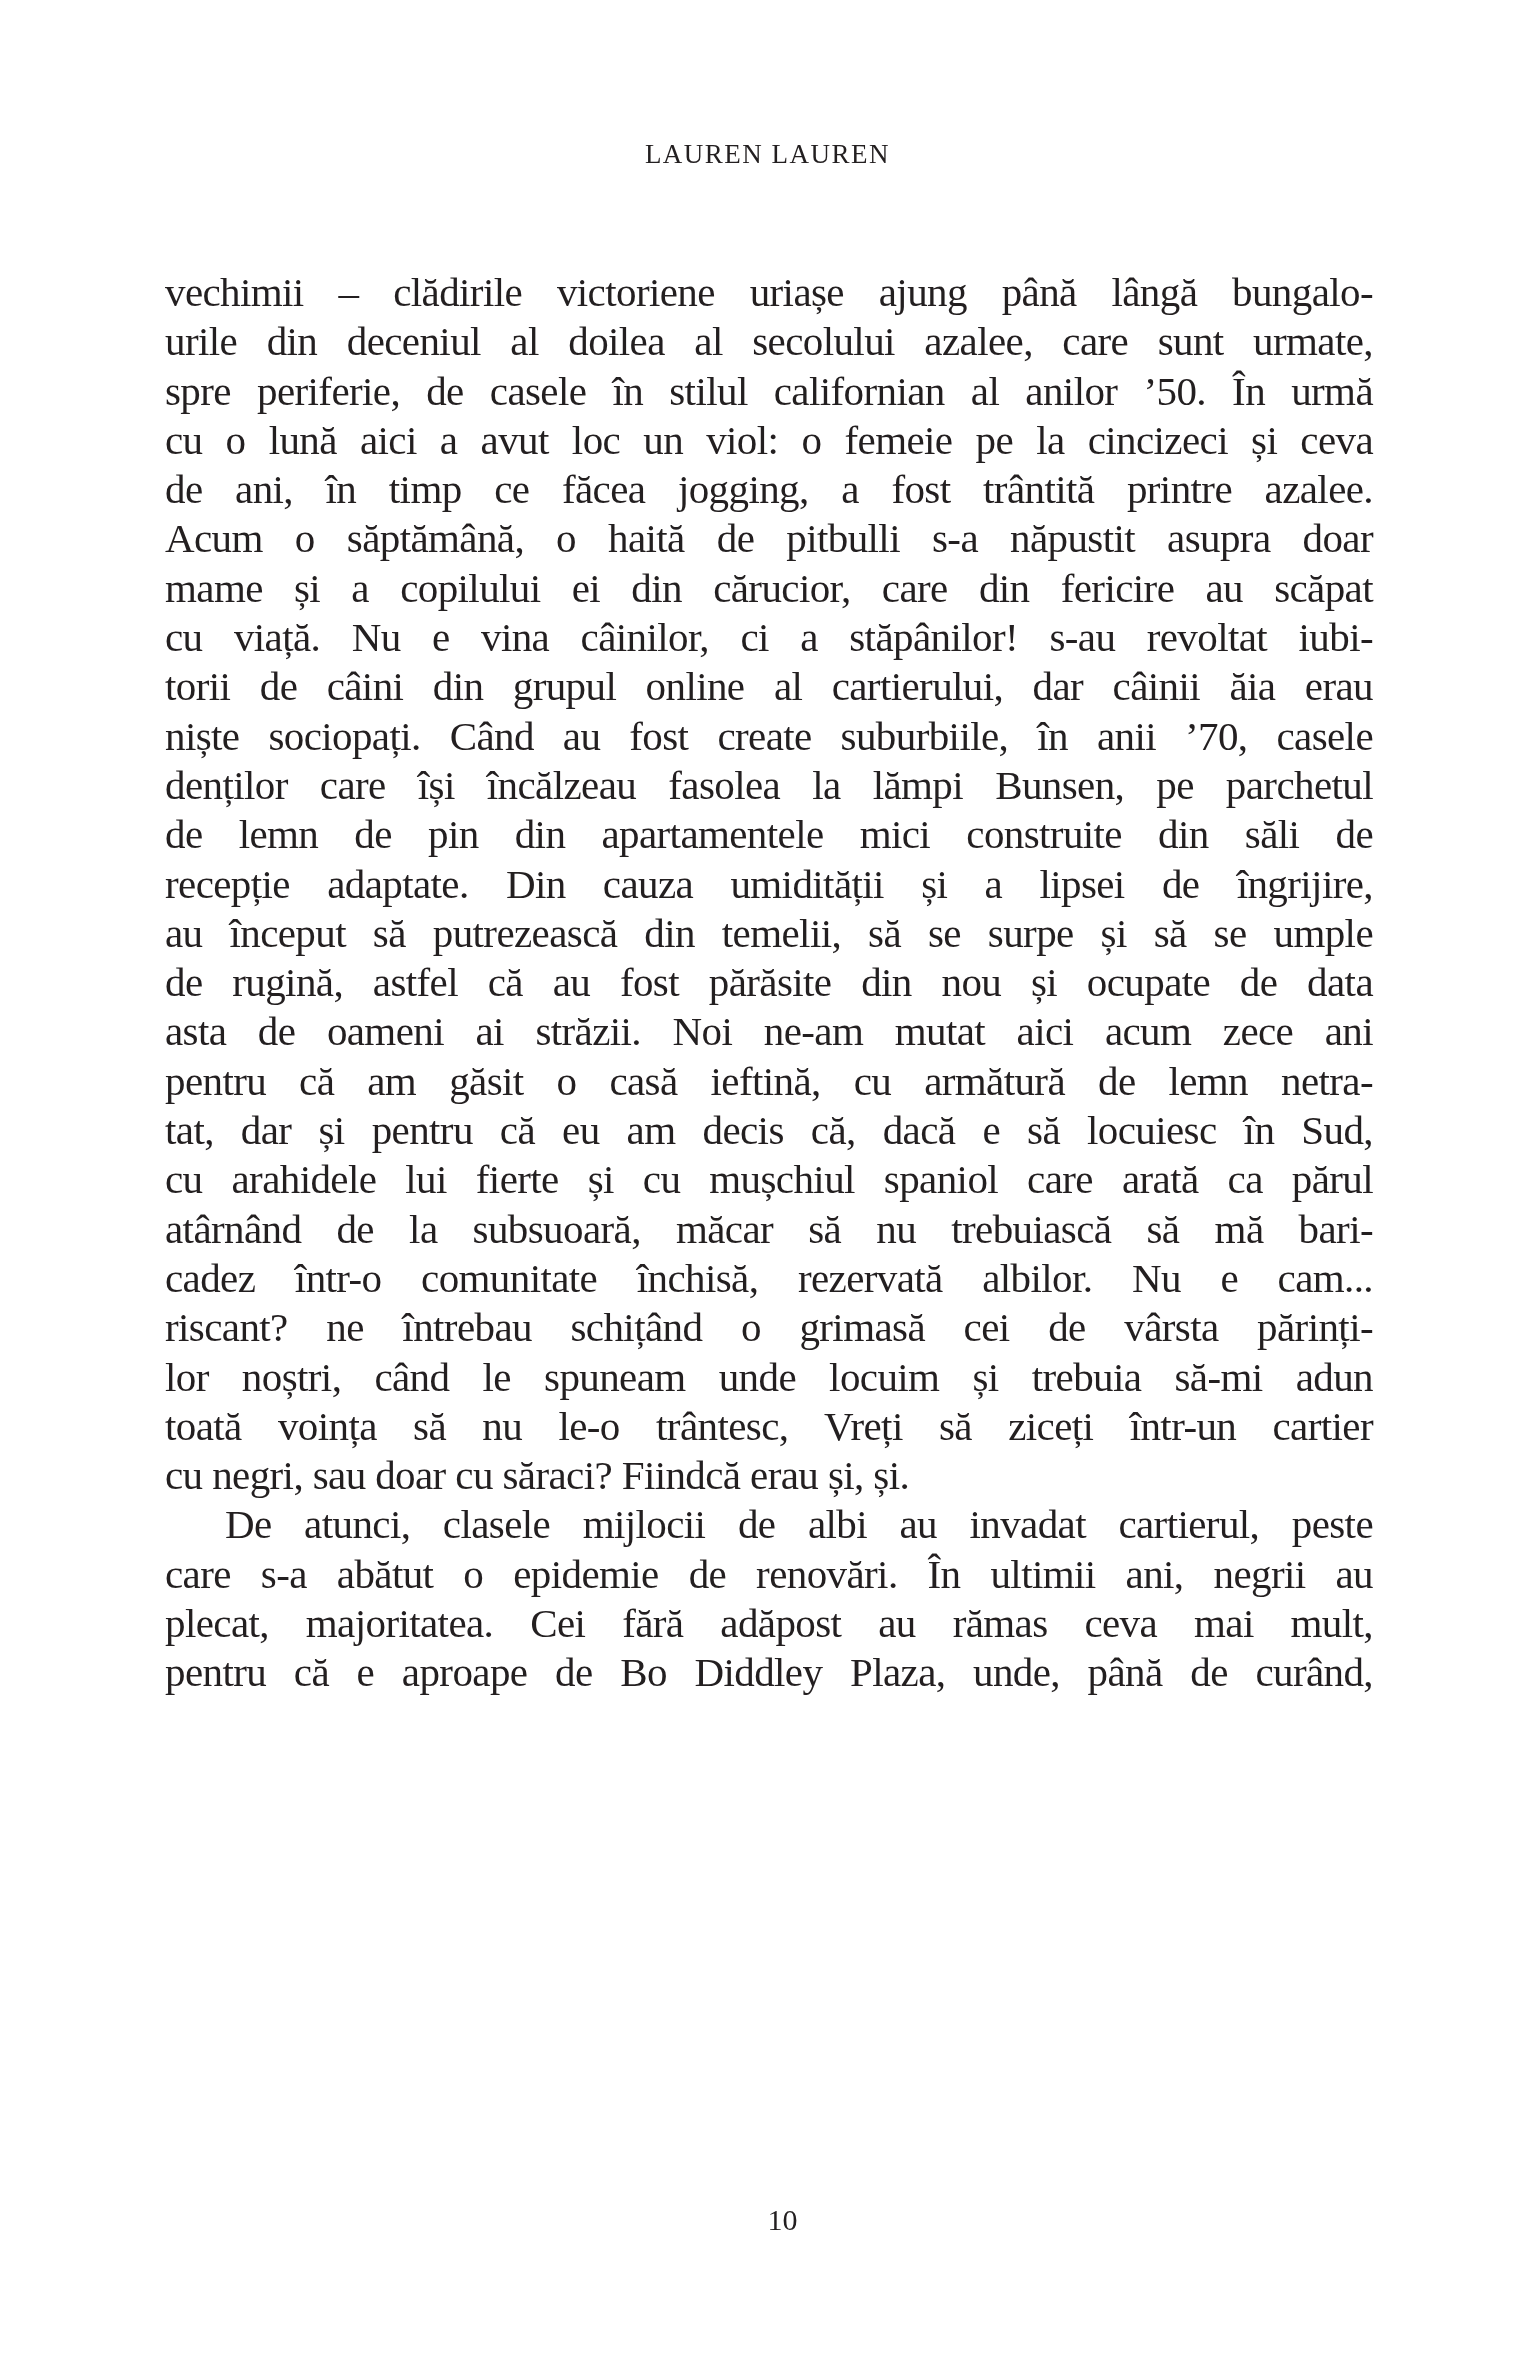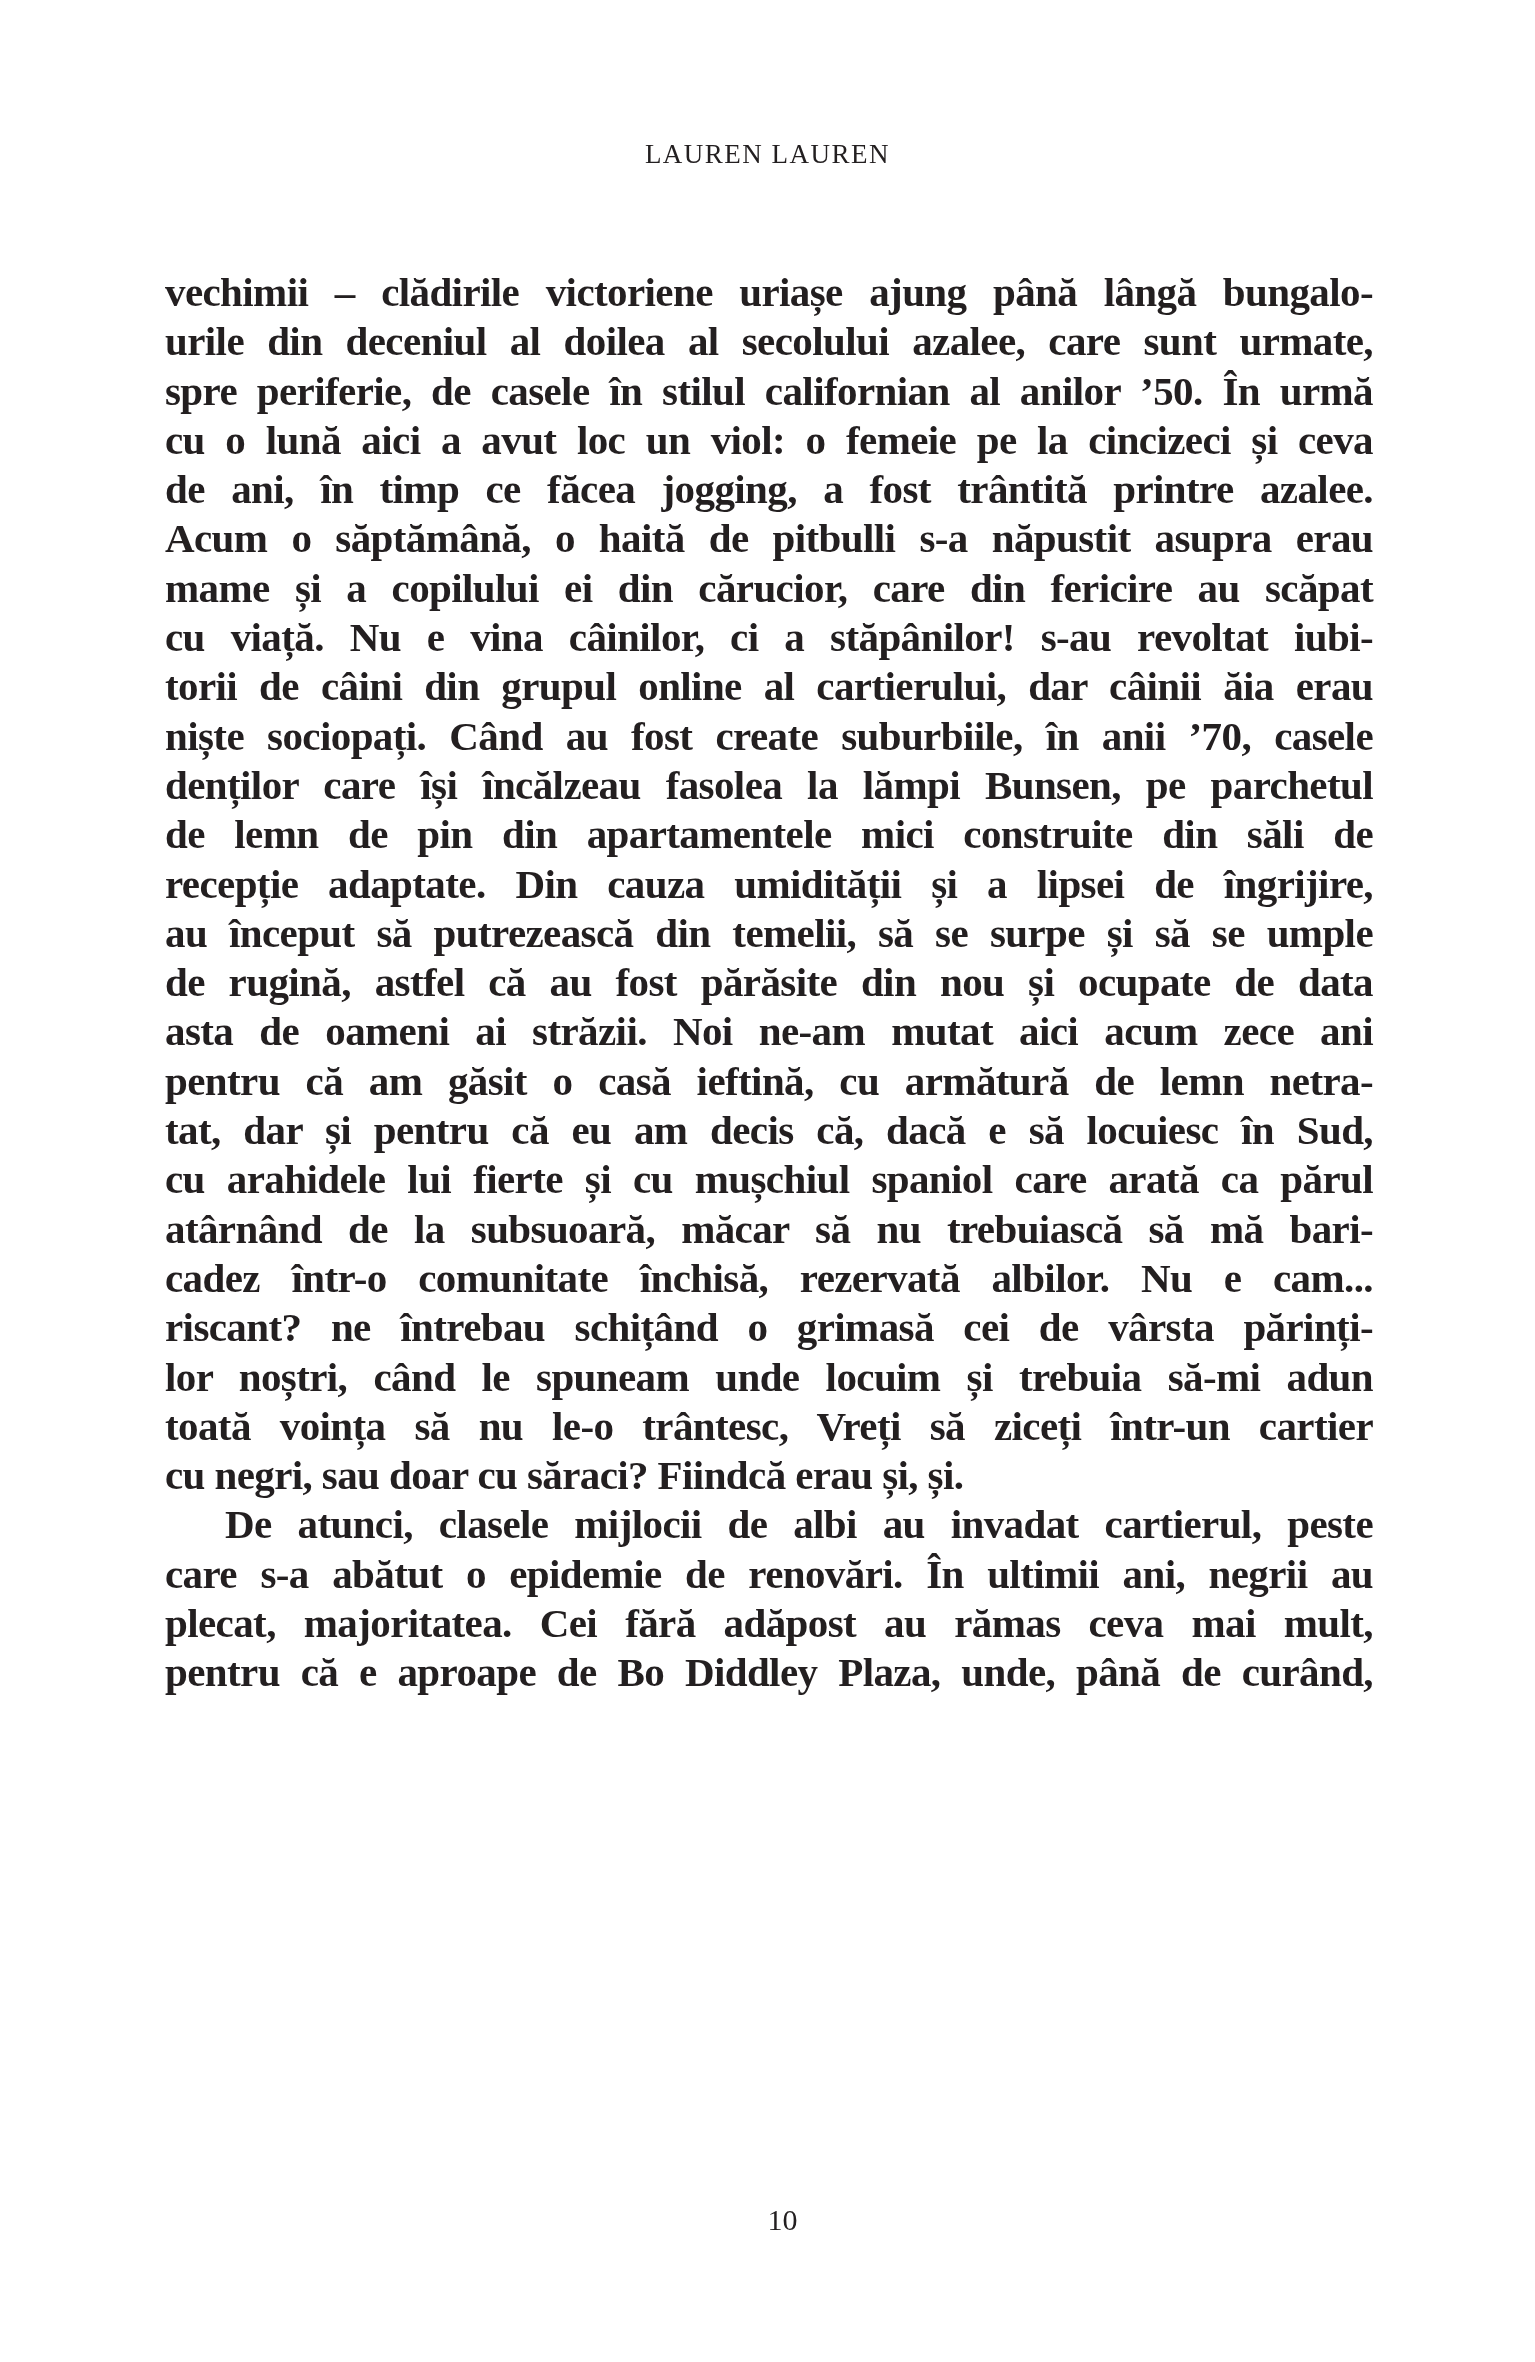--- a/index.html
+++ b/index.html
@@ -33,21 +33,20 @@
     }
     .line {
       display: block;
       height: 49.3px;
       line-height: 49.3px;
       font-size: 41px;
       white-space: nowrap;
       text-align: justify;
       text-align-last: justify;
       letter-spacing: -0.6px;
-      font-weight: bold;
     }
     .line.last {
       text-align-last: left;
     }
     .line.indent {
       padding-left: 60px;
     }
     .folio {
       position: absolute;
       top: 2200px;
@@ -64,21 +63,21 @@
 
 <div class="running-head">LAUREN LAUREN</div>
 
 <div class="text-block">
   <div>
     <span class="line">vechimii – clădirile victoriene uriașe ajung până lângă bungalo-</span>
     <span class="line">urile  din deceniul al doilea al secolului azalee, care sunt urmate,</span>
     <span class="line">spre periferie, de casele în stilul californian al anilor ’50. În urmă</span>
     <span class="line">cu o lună aici a avut loc un viol: o femeie pe la cincizeci și ceva</span>
     <span class="line">de ani, în timp ce făcea jogging, a fost trântită printre azalee.</span>
-    <span class="line">Acum o săptămână, o haită de pitbulli s-a năpustit asupra erau</span>
+    <span class="line">Acum o săptămână, o haită de pitbulli s-a năpustit asupra doar</span>
     <span class="line">mame și a copilului ei din cărucior, care din fericire au scăpat</span>
     <span class="line">cu viață. Nu e vina câinilor, ci a stăpânilor! s-au revoltat iubi-</span>
     <span class="line">torii de câini din grupul online al cartierului, dar câinii ăia erau</span>
     <span class="line">niște sociopați. Când au fost create suburbiile, în anii ’70, casele</span>
     <span class="line">denților care își încălzeau fasolea la lămpi Bunsen, pe parchetul</span>
     <span class="line">de lemn de pin din apartamentele mici construite din săli de</span>
     <span class="line">recepție adaptate. Din cauza umidității și a lipsei de îngrijire,</span>
     <span class="line">au început să putrezească din temelii, să se surpe și să se umple</span>
     <span class="line">de rugină, astfel că au fost părăsite din nou și ocupate de data</span>
     <span class="line">asta de oameni ai străzii. Noi ne-am mutat aici acum zece ani</span>

